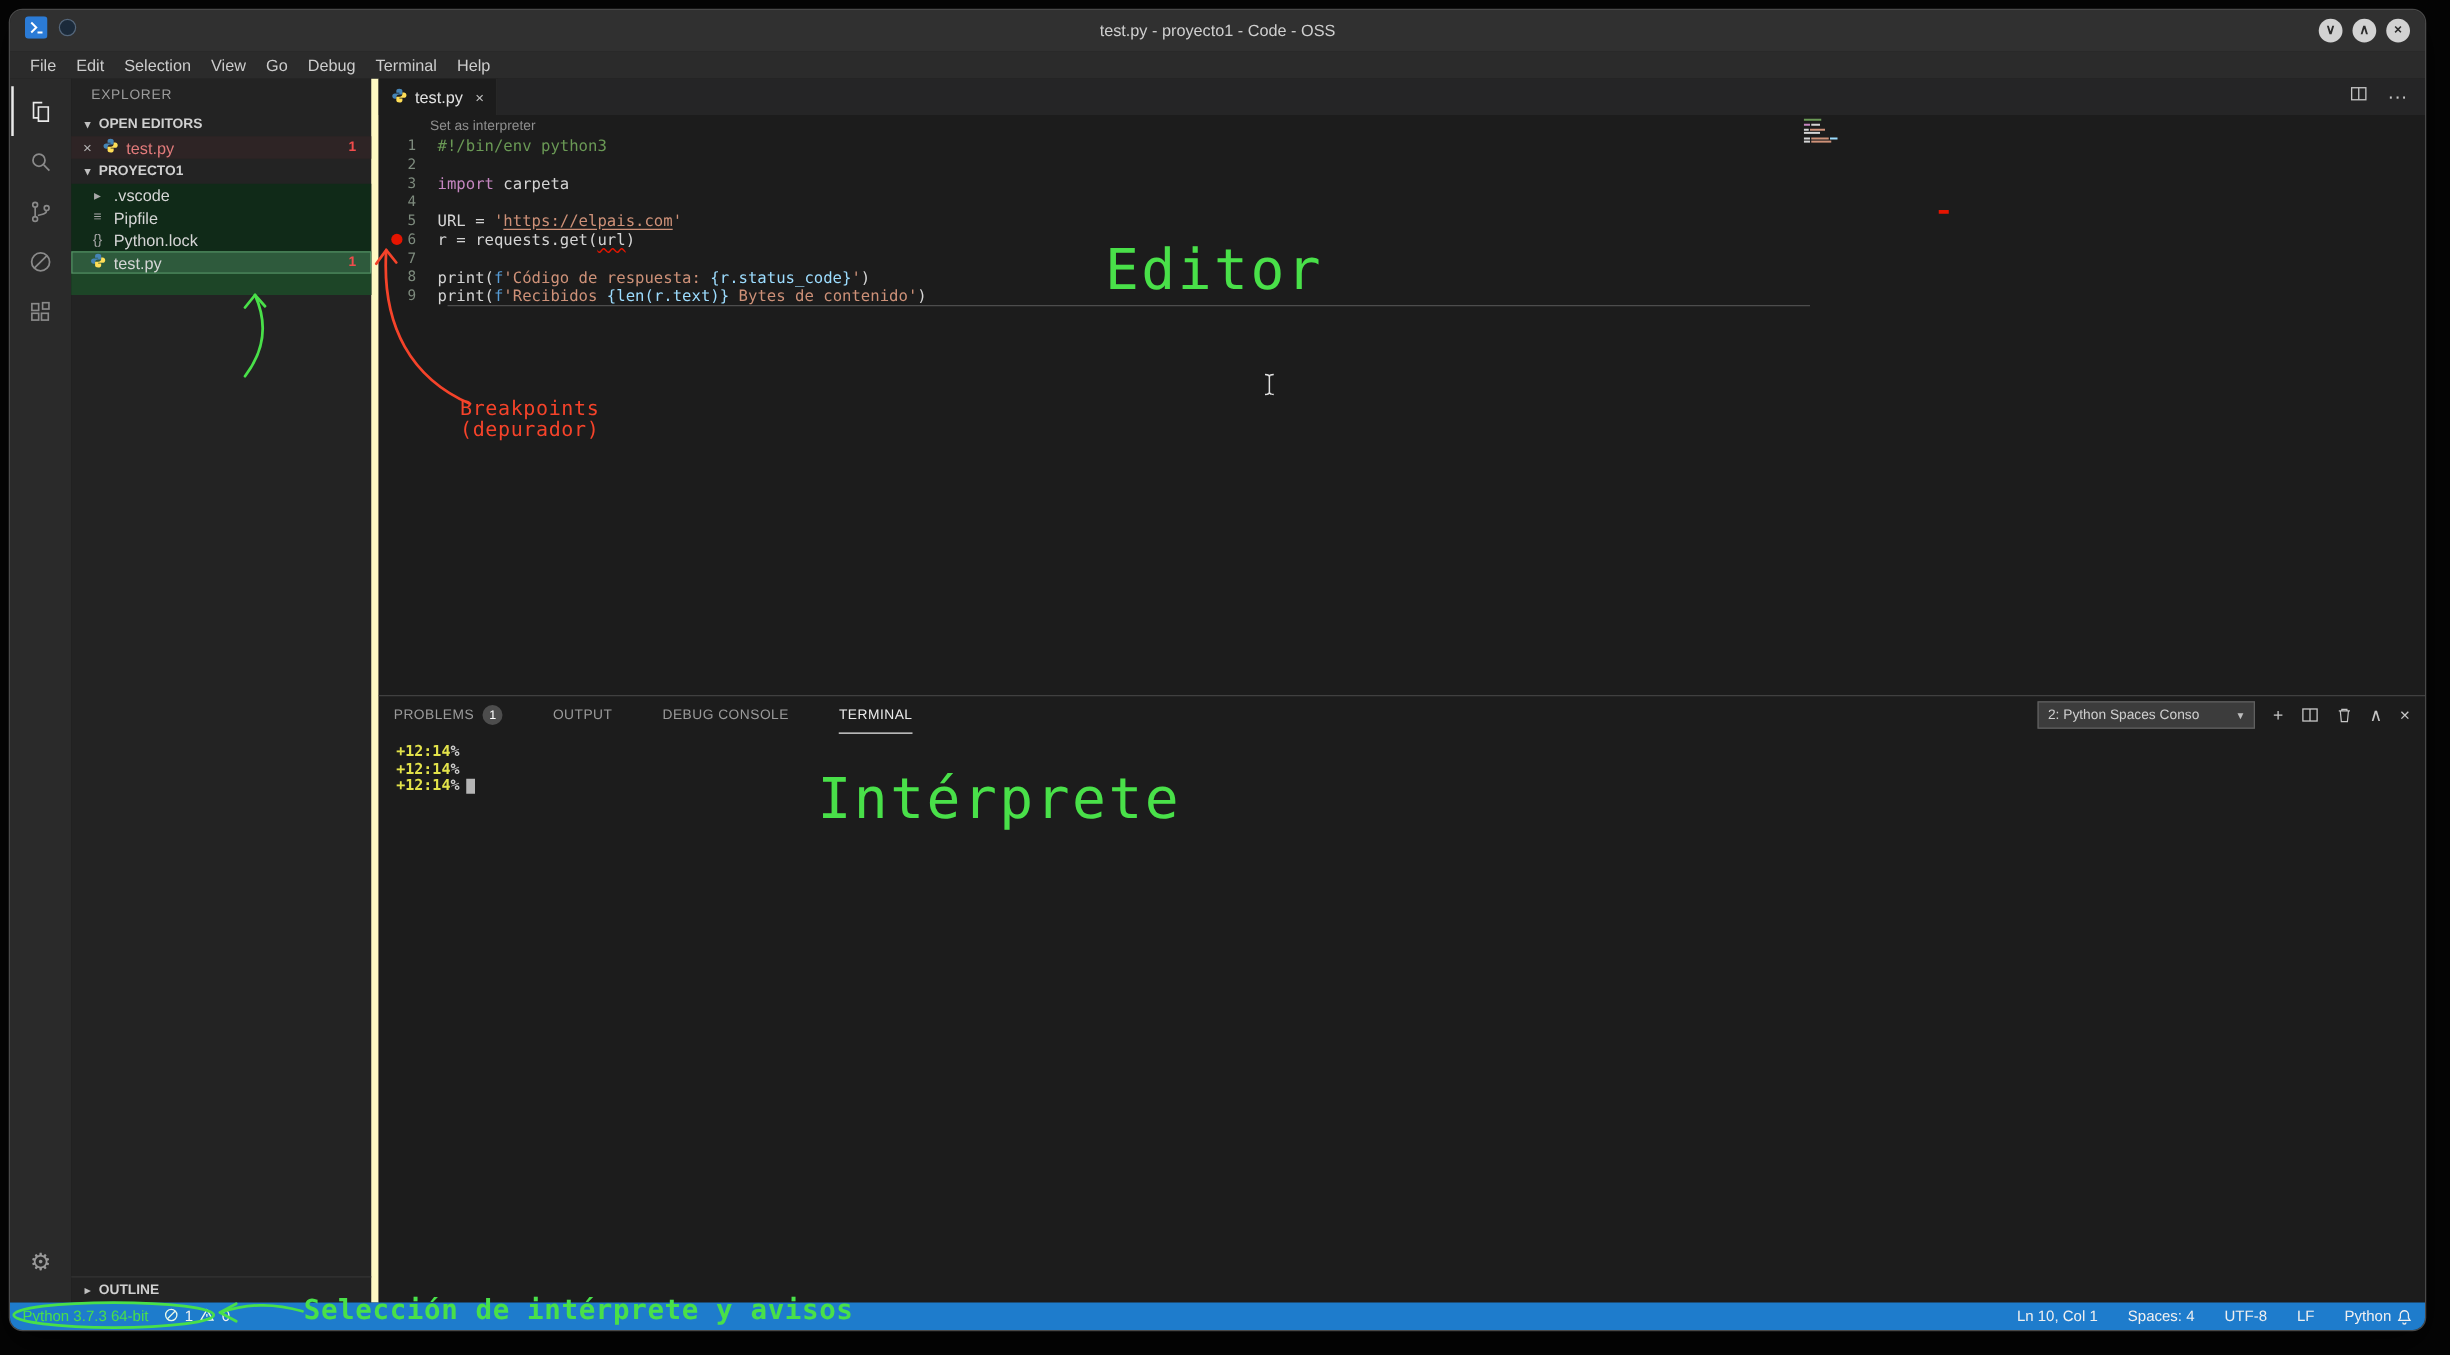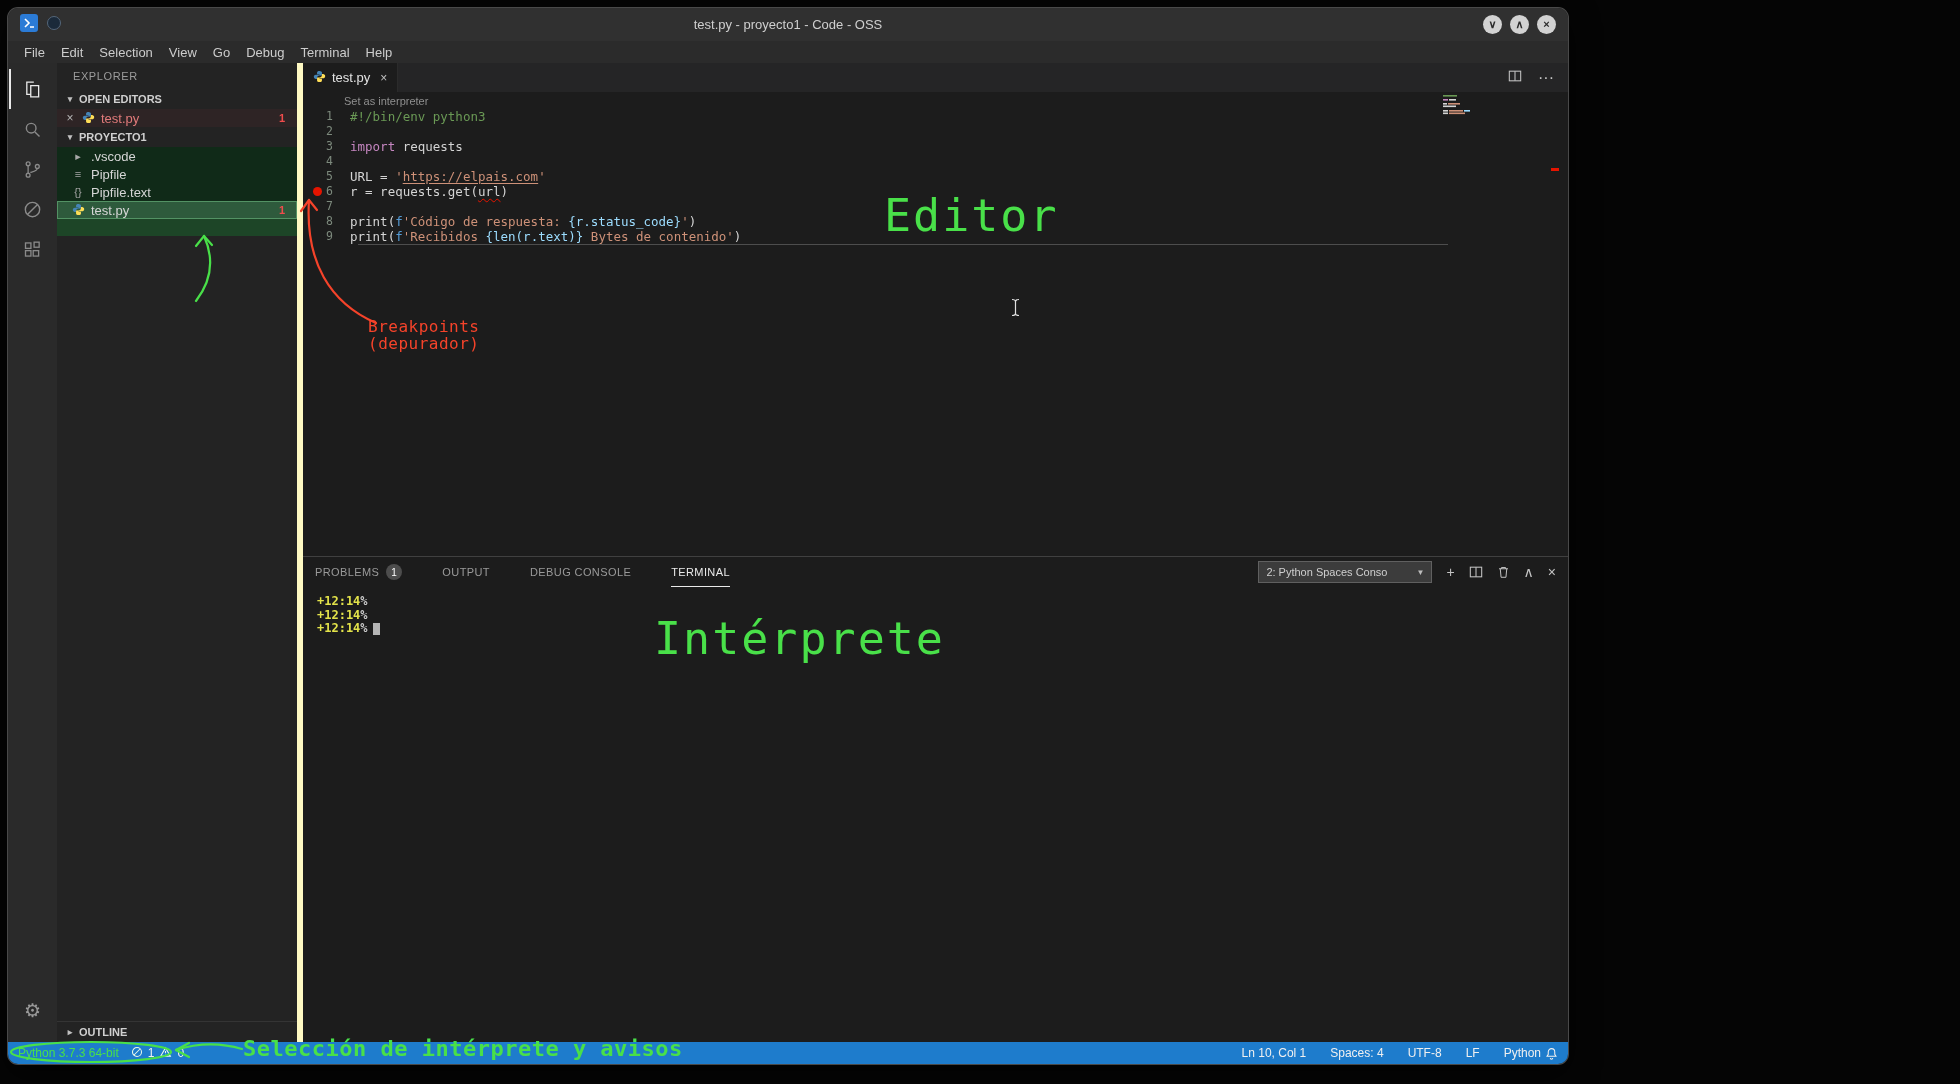--- a/index.html
+++ b/index.html
@@ -1,18 +1,18 @@
 <!DOCTYPE html>
 <html style="--accent: #1e7ccc; --annotation-green: #49e049; --annotation-red: #f5432a; --badge-red: #f14c4c; --breakpoint-red: #e51400; --comment-green: #6a9955; --keyword-pink: #c586c0; --string-orange: #ce9178; --interp-blue: #9cdcfe; --fprefix-blue: #569cd6;"><head>
 <meta charset="utf-8">
 <style>
   html,body{margin:0;padding:0;background:#050505;}
   .screen{position:relative;width:1960px;height:1084px;background:#050505;overflow:hidden;
           font-family:"Liberation Sans",sans-serif;-webkit-font-smoothing:antialiased;}
-  .window{position:absolute;left:8px;top:8px;width:1560px;height:1056px;background:#1c1c1c;
+  .window{position:absolute;left:8px;top:8px;width:1932px;height:1056px;background:#1c1c1c;
           border-radius:10px;overflow:hidden;display:flex;flex-direction:column;
           box-shadow:0 0 0 1px rgba(255,255,255,.28), 0 10px 30px rgba(0,0,0,.7);}
   
   .titlebar{height:33px;background:#303030;display:flex;align-items:center;position:relative;flex:0 0 auto;}
   .tb-left{display:flex;gap:8px;padding-left:12px;align-items:center;z-index:1;}
   .tb-title{position:absolute;left:0;right:0;text-align:center;color:#cfcfcf;font-size:13px;}
   .tb-controls{margin-left:auto;display:flex;gap:8px;padding-right:12px;z-index:1;}
   .circle-btn{width:19px;height:19px;border-radius:50%;background:#d2d2d2;color:#2b2b2b;font-size:11px;
               display:flex;align-items:center;justify-content:center;font-weight:bold;line-height:1;}
   
@@ -222,21 +222,21 @@
             <div class="pf-row">
               <span class="pf-icon">▸</span>
               <span class="pf-label">.vscode</span>
             </div>
             <div class="pf-row">
               <span class="pf-icon">≡</span>
               <span class="pf-label">Pipfile</span>
             </div>
             <div class="pf-row">
               <span class="pf-icon">{}</span>
-              <span class="pf-label">Pipfile.text</span>
+              <span class="pf-label">Python.lock</span>
             </div>
             <div class="pf-row selected">
               <span class="pf-icon"><svg width="13" height="13" viewBox="0 0 16 16">
                   <path d="M7.9 1.2c-1.9 0-2.9.8-2.9 2v1.9h3v.7H3.6C2.1 5.8 1 6.9 1 8.4s1.1 2.7 2.6 2.7H5V9.6c0-1.5 1.2-2.8 2.8-2.8H11V3.2c0-1.1-1.2-2-3.1-2z" fill="#4584b6"></path>
                   <path d="M8.1 14.8c1.9 0 2.9-.8 2.9-2v-1.9H8v-.7h4.4c1.5 0 2.6-1.1 2.6-2.6s-1.1-2.7-2.6-2.7H11v1.5c0 1.5-1.2 2.8-2.8 2.8H5v3.6c0 1.1 1.2 2 3.1 2z" fill="#ffde57"></path>
                 </svg></span>
               <span class="pf-label">test.py</span>
               <span class="row-badge">1</span>
             </div>
             <div class="pf-strip"></div>
@@ -273,21 +273,21 @@
               <div class="code-line">
                 <span class="gutter">1</span>
                 <span class="code-text"><span class="tok-comment">#!/bin/env python3</span></span>
               </div>
               <div class="code-line">
                 <span class="gutter">2</span>
                 <span class="code-text"></span>
               </div>
               <div class="code-line">
                 <span class="gutter">3</span>
-                <span class="code-text"><span class="tok-kw">import</span><span class="tok-plain"> requests</span></span>
+                <span class="code-text"><span class="tok-kw">import</span><span class="tok-plain"> carpeta</span></span>
               </div>
               <div class="code-line">
                 <span class="gutter">4</span>
                 <span class="code-text"></span>
               </div>
               <div class="code-line">
                 <span class="gutter">5</span>
                 <span class="code-text"><span class="tok-plain">URL = </span><span class="tok-str">'</span><span class="tok-str-link">https://elpais.com</span><span class="tok-str">'</span></span>
               </div>
               <div class="code-line">

